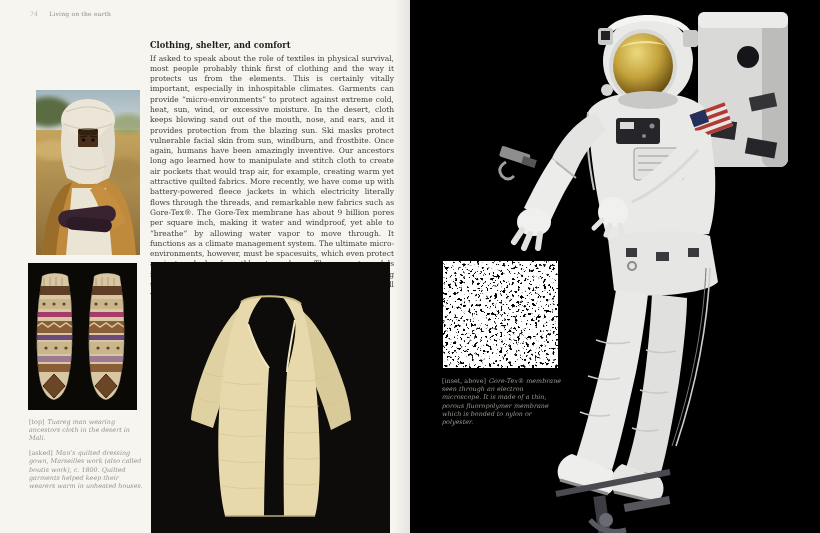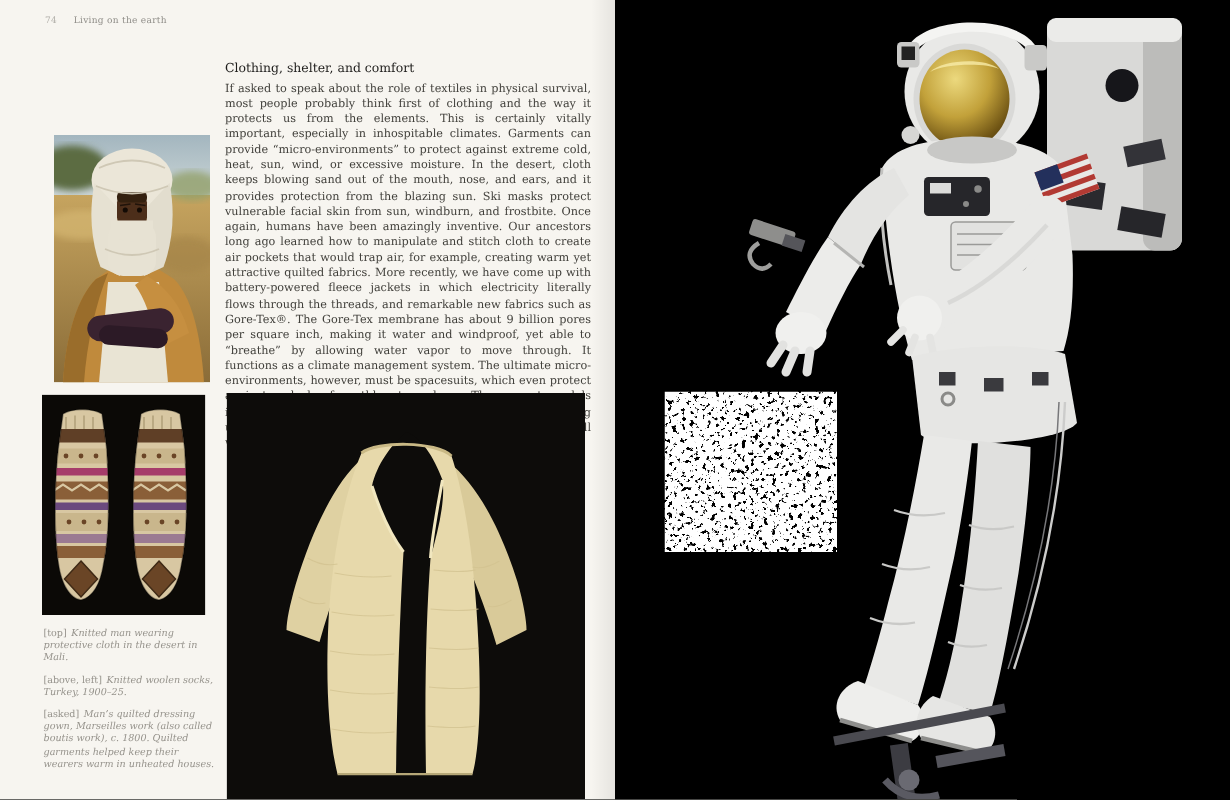--- a/index.html
+++ b/index.html
@@ -11,21 +11,21 @@
   .page-right { left: 410px; width: 410px; background: #040404; }
   .gutter-shadow { position: absolute; right: 0; top: 0; width: 16px; height: 533px;
     background: linear-gradient(to right, rgba(0,0,0,0), rgba(0,0,0,0.07)); pointer-events: none; }
 
   
   .running-head { position: absolute; left: 30px; top: 10px; font-size: 6px; color: #8f8d88; letter-spacing: 0.2px; }
   .running-head .pagenum { color: #b3b1ab; margin-right: 9px; }
 
   
   .article { position: absolute; left: 150px; top: 40px; width: 244px; }
-  .article h2 { font-size: 8.3px; line-height: 10px; font-weight: normal; color: #1e1d1b; margin-bottom: 3.5px; }
+  .article h2 { font-size: 8.3px; line-height: 10px; font-weight: bold; color: #1e1d1b; margin-bottom: 3.5px; }
   .article p { font-size: 7.5px; line-height: 10.3px; color: #403f3a; text-align: justify; }
 
   
   figure { position: absolute; overflow: hidden; }
   figure svg { display: block; width: 100%; height: 100%; }
   .fig-tuareg { left: 36px; top: 90px; width: 104px; height: 165px; }
   .fig-socks  { left: 28px; top: 263px; width: 109px; height: 147px; }
   .fig-gown   { left: 151px; top: 262px; width: 239px; height: 271px; }
   .fig-astro  { left: 0; top: 0; width: 410px; height: 533px; }
   .fig-inset  { left: 33px; top: 261px; width: 115px; height: 107px; }
@@ -155,24 +155,21 @@
             <path d="M48,136 q10,6 18,4 M190,138 q-10,6 -16,4"></path>
           </g>
           <path d="M74,254 h90" stroke="#b6a878" stroke-width="1.5"></path>
           <path d="M90,40 C100,32 140,32 150,42" stroke="#c9b985" stroke-width="2" fill="none"></path>
         </g>
       </svg>
     </figure>
 
     <div class="caps caps-left">
       <p class="cap">
-        <span class="cap-label">[top]</span><span class="cap-text">Knitted man wearing protective cloth in the desert in Mali.</span>
-      </p>
-      <p class="cap">
-        <span class="cap-label">[above, left]</span><span class="cap-text">Knitted woolen socks, Turkey, 1900–25.</span>
+        <span class="cap-label">[top]</span><span class="cap-text">Tuareg man wearing ancestors cloth in the desert in Mali.</span>
       </p>
       <p class="cap">
         <span class="cap-label">[asked]</span><span class="cap-text">Man’s quilted dressing gown, Marseilles work (also called boutis work), c. 1800. Quilted garments helped keep their wearers warm in unheated houses.</span>
       </p>
     </div>
 
     <div class="gutter-shadow"></div>
   </section>
 
   <section class="page page-right">
@@ -283,16 +280,19 @@
             <feTurbulence type="fractalNoise" baseFrequency="0.35" numOctaves="5" seed="7" stitchTiles="stitch"></feTurbulence>
             <feColorMatrix type="matrix" values="0 0 0 0 1  0 0 0 0 1  0 0 0 0 1  9 9 9 0 -11"></feColorMatrix>
           </filter>
         </defs>
         <rect width="115" height="107" fill="#000000"></rect>
         <rect width="115" height="107" filter="url(#fib)"></rect>
       </svg>
     </figure>
 
     <div class="caps caps-right">
+      <p class="cap">
+        <span class="cap-label">[inset, above]</span><span class="cap-text">Gore-Tex® membrane seen through an electron microscope. It is made of a thin, porous fluoropolymer membrane which is bonded to nylon or polyester.</span>
+      </p>
     </div>
 
   </section>
 </div>
 
 </body></html>

